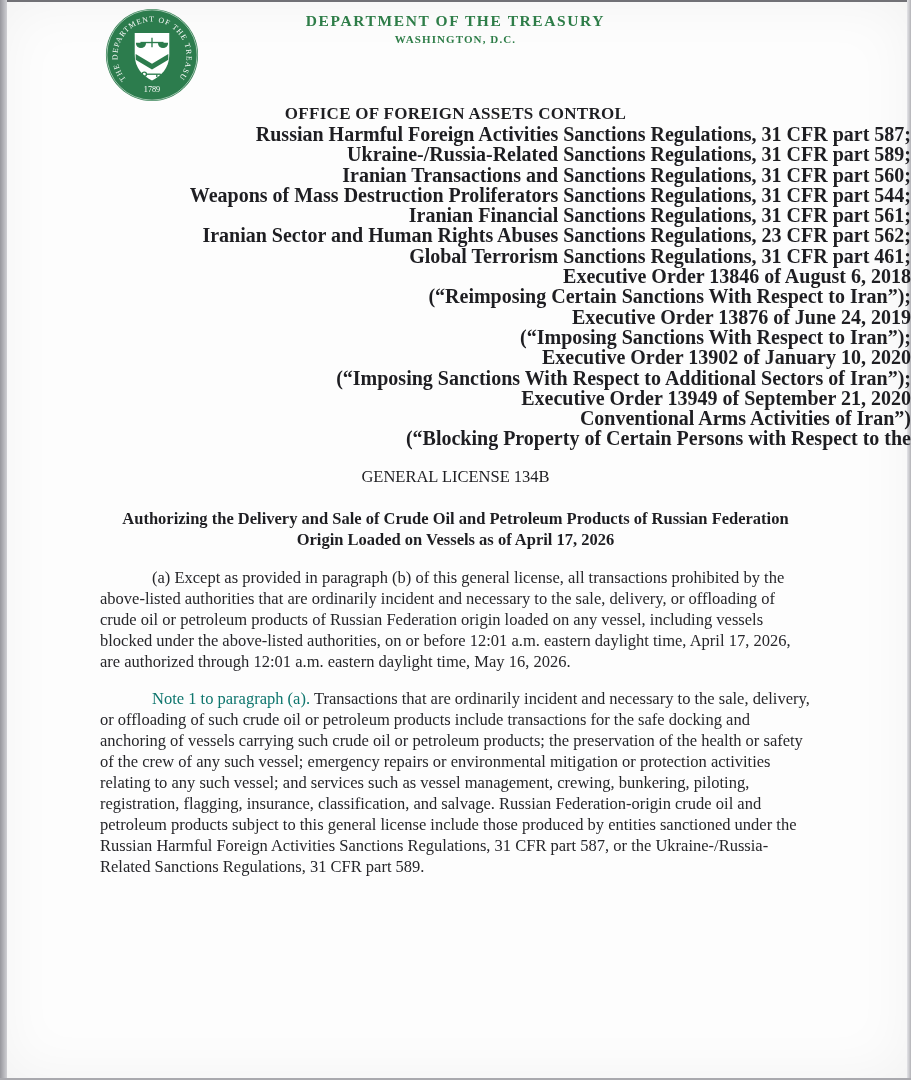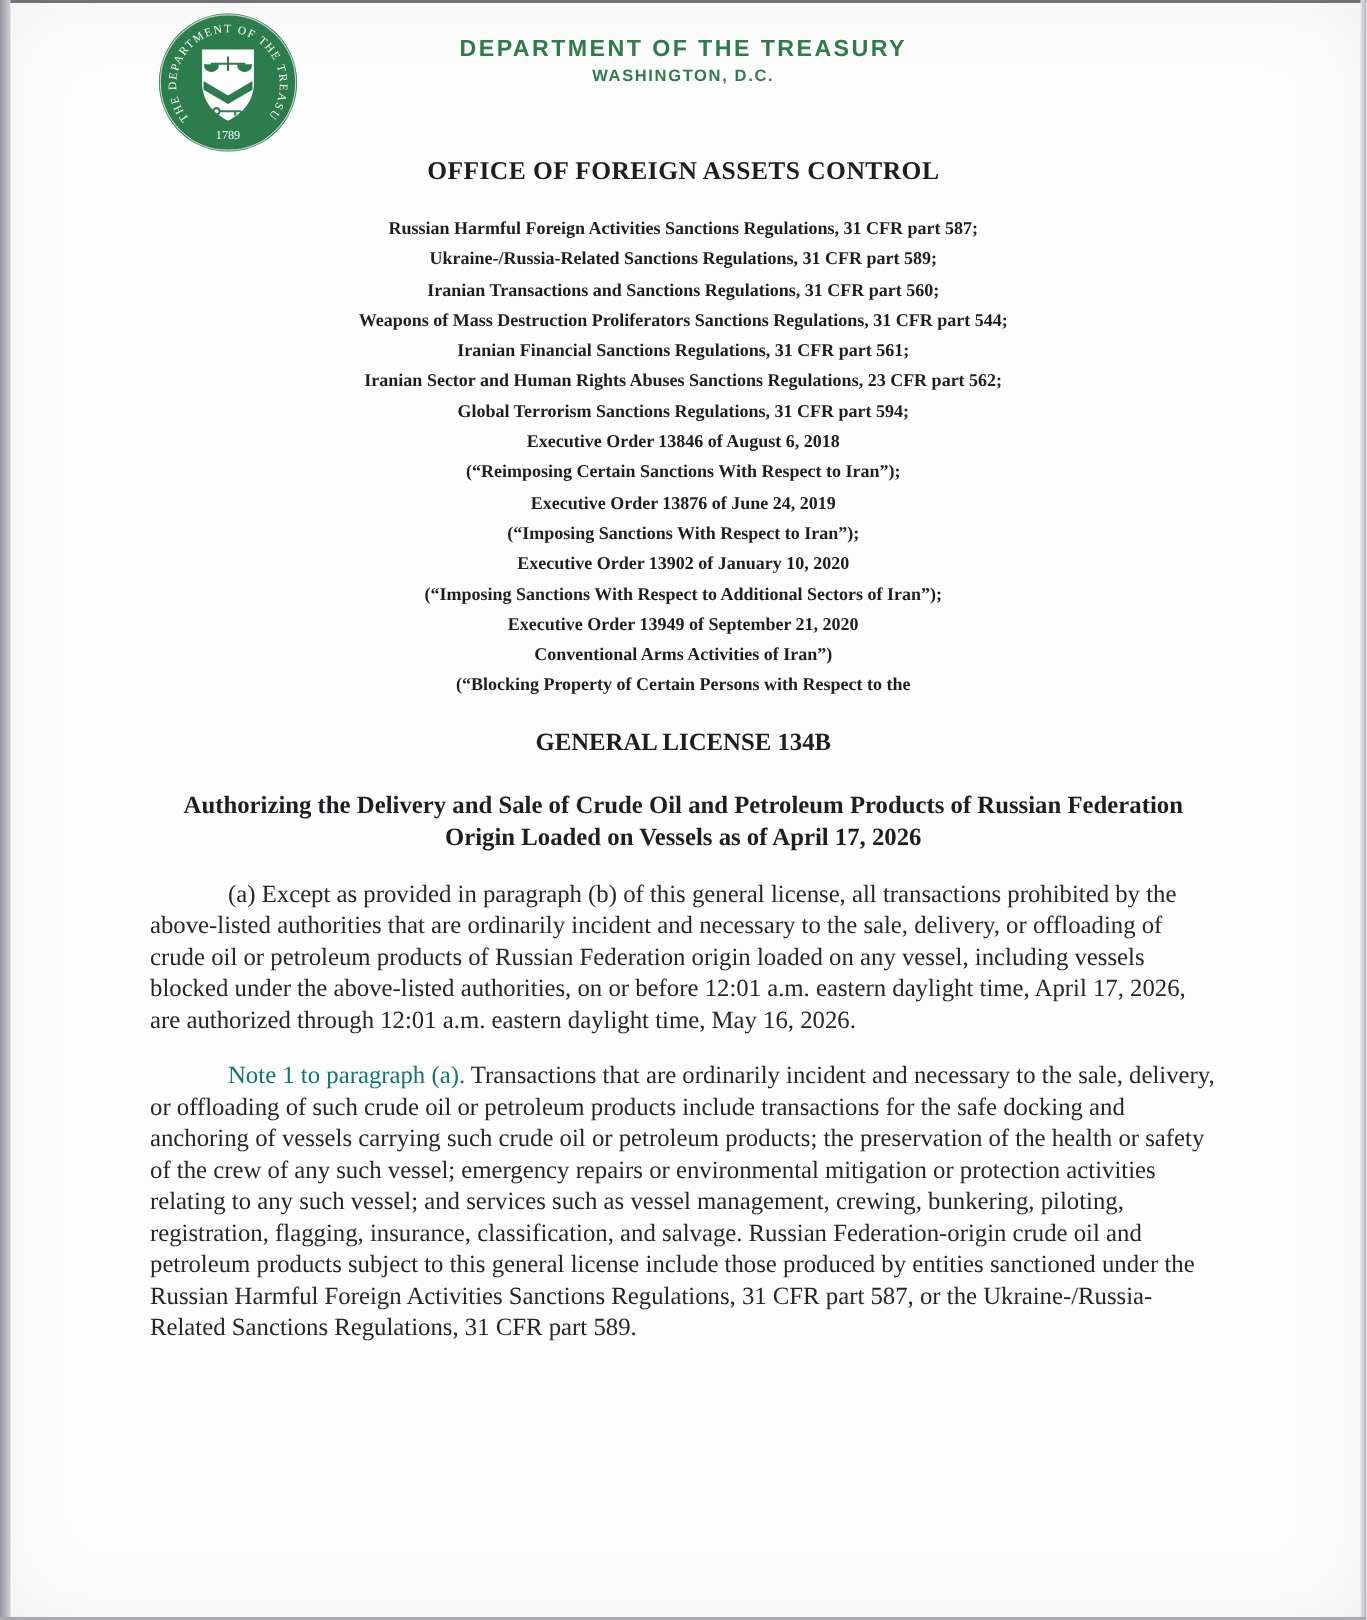--- a/index.html
+++ b/index.html
@@ -47,23 +47,23 @@
   .seal {
     position: absolute;
     left: 104px;
     top: 7px;
     width: 96px;
     height: 96px;
   }
   .agency-block {
     position: absolute;
     left: 0; right: 0;
-    top: 24px;
-    text-align: center;
-    font-family: Liberation Sans, sans-serif;
+    top: 12px;
+    text-align: center;
+    font-family: Liberation Serif, serif;
     color: var(--treasury-green, #2e7d48);
     font-weight: bold;
   }
   .agency-name {
     font-size: 15.5px;
     letter-spacing: 1.6px;
   }
   .agency-city {
     font-size: 11px;
     letter-spacing: 1.1px;
@@ -72,31 +72,30 @@
   
   .office-heading {
     margin-top: 4px;
     text-align: center;
     font-weight: bold;
     font-size: 17px;
     letter-spacing: 0.3px;
     color: #1e1e22;
   }
   .authorities {
-    margin-top: 18px;
-    text-align: center;
-    font-weight: bold;
-    font-size: 12px;
+    text-align: right;
+    font-weight: bold;
+    font-size: 20px;
     line-height: 20.3px;
     color: #1e1e22;
   }
   .license-heading {
     margin-top: 18px;
     text-align: center;
-    font-weight: bold;
+    font-weight: normal;
     font-size: 16.5px;
     color: #1e1e22;
   }
   .license-title {
     margin: 21px auto 0 auto;
     width: 690px;
     text-align: center;
     font-weight: bold;
     font-size: 16.5px;
     line-height: 21px;
@@ -172,21 +171,21 @@
 
     <div class="office-heading">OFFICE OF FOREIGN ASSETS CONTROL</div>
 
     <div class="authorities">
       <div>Russian Harmful Foreign Activities Sanctions Regulations, 31 CFR part 587;</div>
       <div>Ukraine-/Russia-Related Sanctions Regulations, 31 CFR part 589;</div>
       <div>Iranian Transactions and Sanctions Regulations, 31 CFR part 560;</div>
       <div>Weapons of Mass Destruction Proliferators Sanctions Regulations, 31 CFR part 544;</div>
       <div>Iranian Financial Sanctions Regulations, 31 CFR part 561;</div>
       <div>Iranian Sector and Human Rights Abuses Sanctions Regulations, 23 CFR part 562;</div>
-      <div>Global Terrorism Sanctions Regulations, 31 CFR part 594;</div>
+      <div>Global Terrorism Sanctions Regulations, 31 CFR part 461;</div>
       <div>Executive Order 13846 of August 6, 2018</div>
       <div>(“Reimposing Certain Sanctions With Respect to Iran”);</div>
       <div>Executive Order 13876 of June 24, 2019</div>
       <div>(“Imposing Sanctions With Respect to Iran”);</div>
       <div>Executive Order 13902 of January 10, 2020</div>
       <div>(“Imposing Sanctions With Respect to Additional Sectors of Iran”);</div>
       <div>Executive Order 13949 of September 21, 2020</div>
       <div>Conventional Arms Activities of Iran”)</div>
       <div>(“Blocking Property of Certain Persons with Respect to the</div>
     </div>

